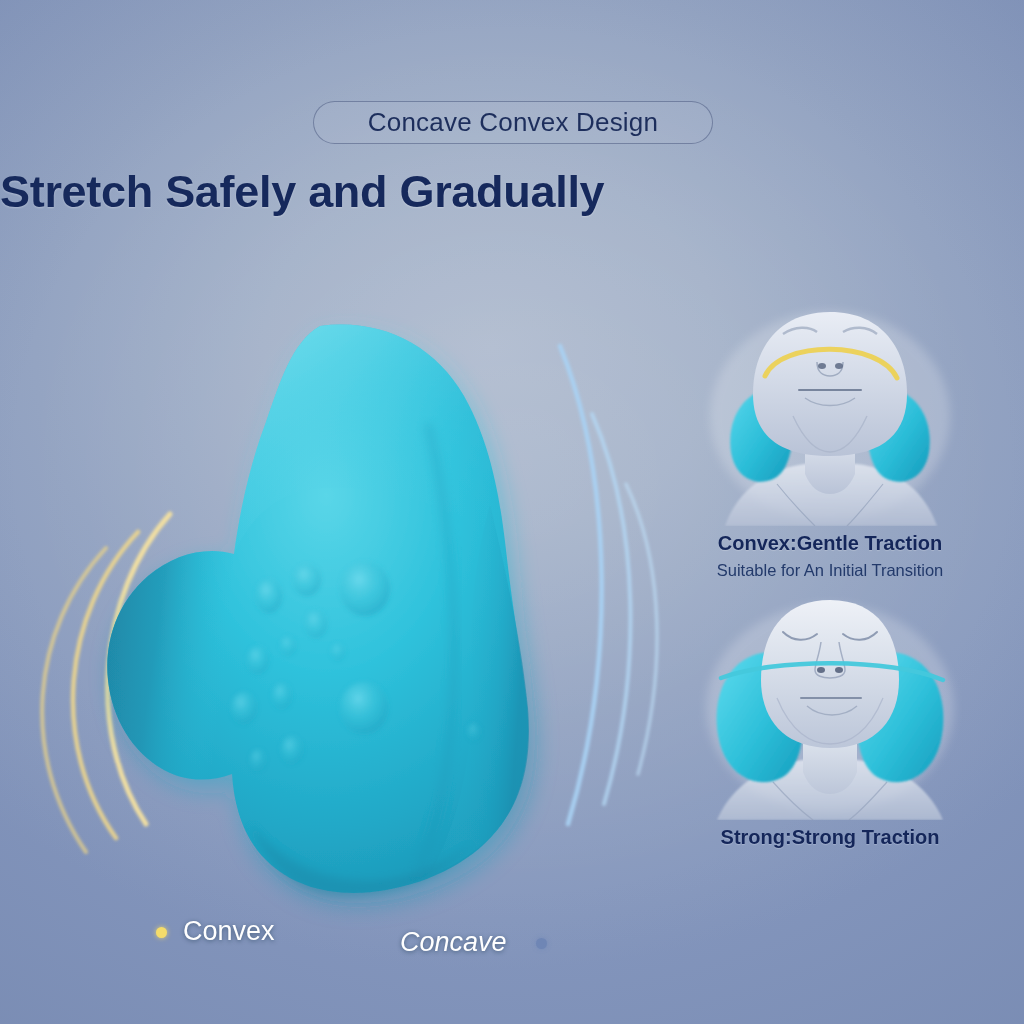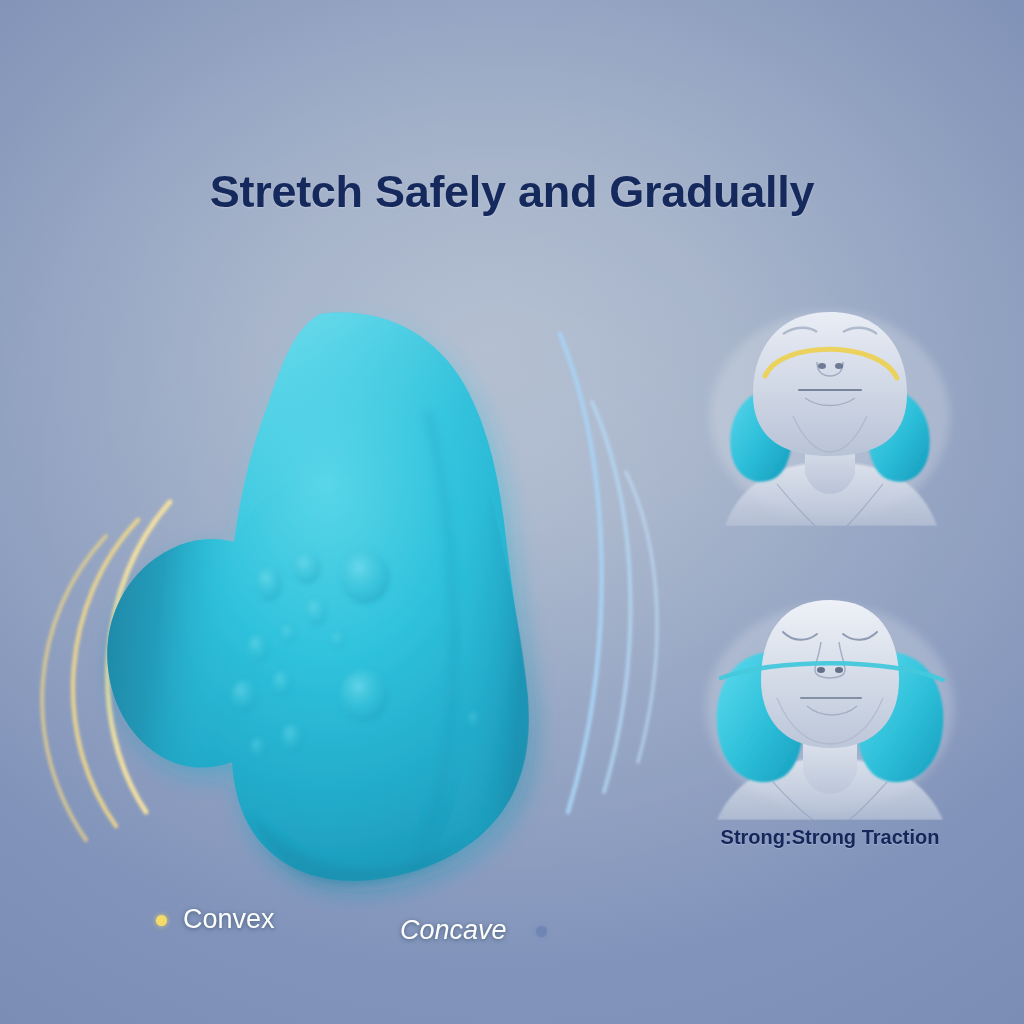--- a/index.html
+++ b/index.html
@@ -43,33 +43,33 @@
     font-size: 26px;
     color: #1d2e5c;
     letter-spacing: 0.2px;
     white-space: nowrap;
   }
   #headline {
     position: absolute;
     left: 0;
     top: 166px;
     width: 1024px;
-    text-align: center;
+    text-align: left;
     font-size: 45px;
     font-weight: bold;
     color: #16295c;
     letter-spacing: -0.3px;
     text-shadow: 0 1px 2px rgba(255,255,255,0.28);
   }
 
   
   #product-stage {
     position: absolute;
     left: 20px;
-    top: 292px;
+    top: 304px;
     width: 660px;
     height: 640px;
   }
   #product-stage svg { display: block; }
 
   .hot-label {
     position: absolute;
     color: #ffffff;
     font-size: 27px;
     text-shadow: 0 1px 4px rgba(20,50,70,0.55);
@@ -123,20 +123,23 @@
     line-height: 1.32;
   }
 </style>
 </head>
 <body>
 
 <div id="page">
 
   <div id="bg-vignette"></div>
 
+  <div id="badge">
+    <span id="badge-label">Concave Convex Design</span>
+  </div>
 
   <div id="headline">Stretch Safely and Gradually</div>
 
   <div id="product-stage">
     <svg width="660" height="640" viewBox="0 0 660 640">
       <defs>
         <radialGradient id="pillowBody" cx="52%" cy="30%" r="82%">
           <stop offset="0%" stop-color="#5ad6e8"></stop>
           <stop offset="38%" stop-color="#2fc2dc"></stop>
           <stop offset="72%" stop-color="#21a8c7"></stop>
@@ -315,20 +318,22 @@
         <path d="M 152,64 C 152,74 158,78 165,78 C 172,78 178,74 178,64" fill="none" stroke="#97a3ba" stroke-width="1.6" opacity="0.85"></path>
         <ellipse cx="157" cy="68" rx="4" ry="3" fill="#5d6a84" opacity="0.85"></ellipse>
         <ellipse cx="174" cy="68" rx="4" ry="3" fill="#5d6a84" opacity="0.85"></ellipse>
 
         <path d="M 118,36 C 130,28 144,28 152,34" fill="none" stroke="#9aa6bd" stroke-width="2.4" opacity="0.7"></path>
         <path d="M 178,34 C 188,28 202,28 212,36" fill="none" stroke="#9aa6bd" stroke-width="2.4" opacity="0.7"></path>
 
         <path d="M 100,78 C 116,42 214,42 232,80" fill="none" stroke="#ecd155" stroke-width="5" stroke-linecap="round" opacity="0.95"></path>
       </svg>
     </div>
+    <div class="panel-title">Convex:Gentle Traction</div>
+    <div class="panel-sub">Suitable for An Initial Transition</div>
   </div>
 
   <div class="panel" id="panel-bottom">
     <div class="panel-figure">
       <svg width="330" height="228" viewBox="0 0 330 228">
         <defs>
           <linearGradient id="skinB" x1="0.5" y1="0" x2="0.5" y2="1">
             <stop offset="0%" stop-color="#eef1f7"></stop>
             <stop offset="45%" stop-color="#d8dfea"></stop>
             <stop offset="100%" stop-color="#bcc6d9"></stop>

